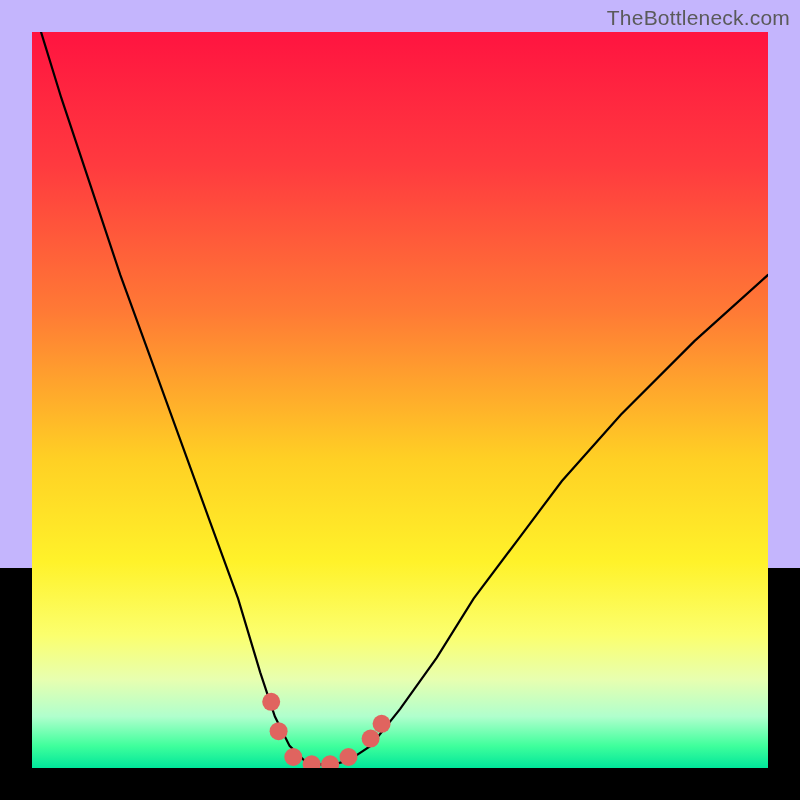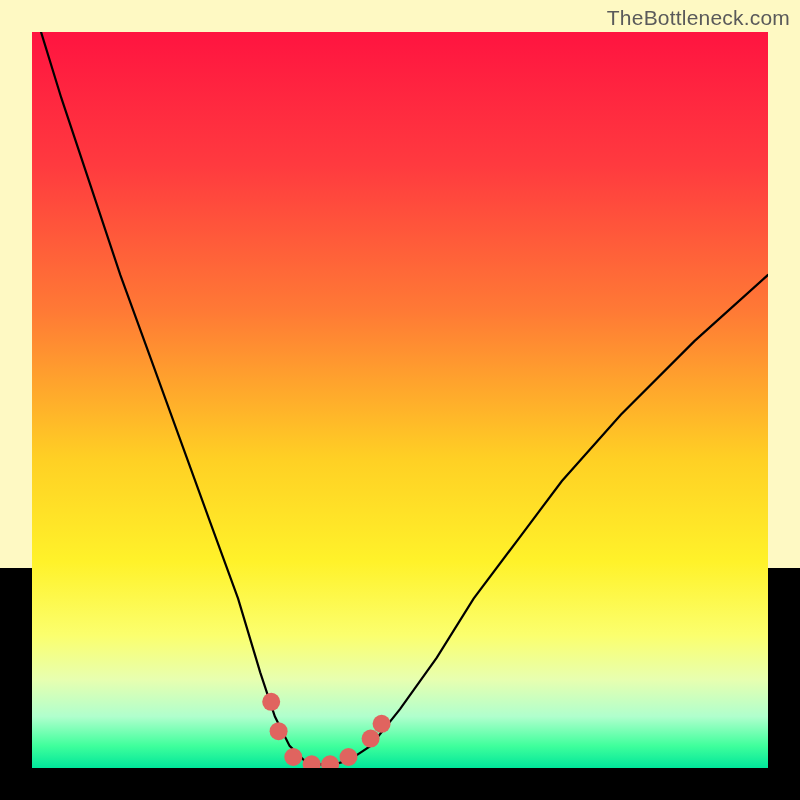--- a/index.html
+++ b/index.html
@@ -9,21 +9,21 @@
     height: 800px;
     overflow: hidden;
     background: #000;
     font-family: Arial, Helvetica, sans-serif;
   }
   .frame {
     position: absolute;
     top: 0; left: 0;
     width: 800px;
     height: 568px;
-    background: #fef9c3;
+    background: #c4b5fd;
   }
   .plot {
     position: absolute;
     top: 32px;
     left: 32px;
     width: 736px;
     height: 736px;
     
   }
   .watermark {

